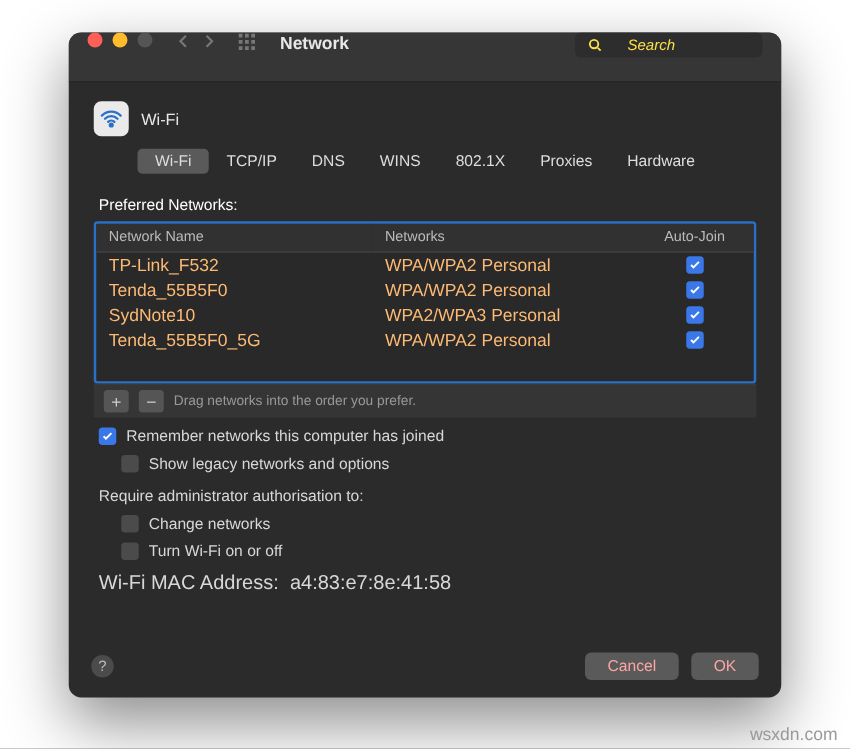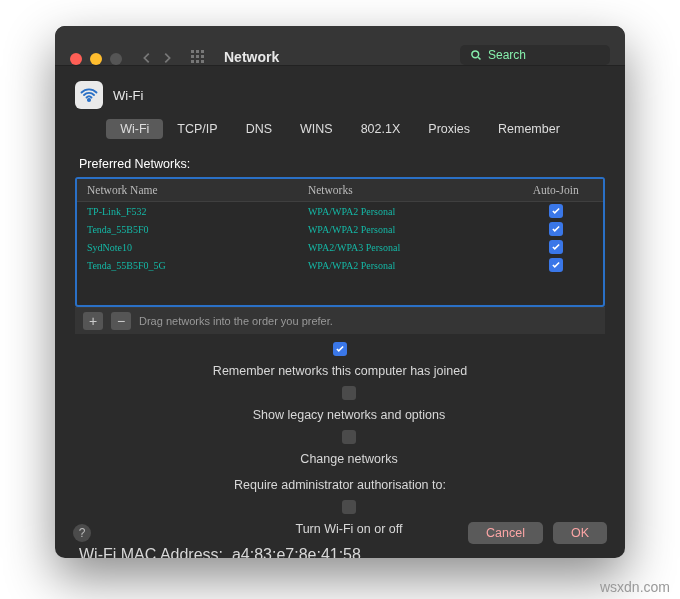--- a/index.html
+++ b/index.html
@@ -14,46 +14,47 @@
   .window {
     position: absolute;
     left: 55px; top: 26px;
     width: 570px; height: 532px;
     background: #2b2b2b;
     border-radius: 10px;
     box-shadow: 0 20px 50px rgba(0,0,0,.45), 0 0 0 1px rgba(255,255,255,.05);
     overflow: hidden;
   }
   .titlebar {
-    display: flex; align-items: flex-end;
+    display: flex; align-items: flex-start;
     height: 40px;
     padding: 0 15px;
     background: #363636;
     border-bottom: 1px solid #222;
     gap: 10px;
   }
   .traffic { display: flex; gap: 8px; }
   .traffic span { width: 12px; height: 12px; border-radius: 50%; }
   .tf-red { background: #ff5f56; }
   .tf-yel { background: #ffbd2e; }
   .tf-grn { background: #555; }
   .nav-arrows { display: flex; gap: 6px; margin-left: 8px; color: #777; }
   .nav-arrows svg { width: 14px; height: 14px; display:block; }
   .apps-icon { color: #777; margin-left: 6px; }
   .apps-icon svg { width:16px; height:16px; display:block; }
   .title { color: #e8e8e8; font-weight: 600; margin-left: 8px; font-size: 14px; }
   .search {
     margin-left: auto;
-    display:flex; align-items:center; gap:6px;
+    display:flex; align-items:center; gap:20px;
     background: #2d2d2d;
     border-radius: 5px;
     padding: 3px 10px;
     width: 150px;
-    color: #86efac;
+    color: #fde047;
     font-size: 12px;
+    font-style: italic;
   }
   .search svg { width:12px; height:12px; }
   .body { padding: 15px 20px; }
   .header-row { display:flex; align-items:center; gap:10px; margin-bottom: 10px; }
   .wifi-logo {
     width: 28px; height: 28px;
     background: #eaeaea; border-radius: 6px;
     display:flex; align-items:center; justify-content:center;
   }
   .wifi-logo svg { width:20px; height:20px; }
@@ -74,32 +75,31 @@
     background: #5a5a5a;
     border-radius: 4px;
   }
   .section-label { font-size: 12.5px; color: #ffffff; margin: 4px 0 6px 4px; }
   .table-wrap {
     border: 2px solid #2a70c6;
     border-radius: 3px;
     background: #292929;
     height: 130px;
     overflow: hidden;
-    font-family: Liberation Serif, serif;
   }
   table { width: 100%; border-collapse: collapse; }
   thead th {
     text-align: left; font-weight: 400;
     font-size: 11.5px; color: #bbb;
     padding: 5px 10px;
     border-bottom: 1px solid #3f3f3f;
     background: #313131;
   }
   tbody td {
-    font-size: 10px; color: #14b8a6;
+    font-size: 14px; color: #fdba74;
     padding: 2px 10px;
     white-space: nowrap;
   }
   .col-name { width: 42%; }
   .col-sec { width: 40%; }
   .col-auto { width: 18%; text-align: center; }
   .cb {
     display:inline-flex; width:14px; height:14px;
     background: #3a77e8;
     border-radius: 3px;
@@ -115,21 +115,21 @@
     font-size: 11px; color: #999;
   }
   .sqbtn {
     width: 20px; height: 18px;
     background: #555;
     border-radius: 3px;
     display:flex; align-items:center; justify-content:center;
     color:#ccc; font-size:14px; line-height:1;
     cursor:pointer;
   }
-  .opt-row { display:flex; align-items:center; gap:8px; margin: 8px 4px; font-size: 12.5px; flex-direction: column; }
+  .opt-row { display:flex; align-items:center; gap:8px; margin: 8px 4px; font-size: 12.5px; }
   .cb-off {
     display:inline-flex; width:14px; height:14px;
     background: #4b4b4b;
     border-radius: 3px;
   }
   .indent { margin-left: 22px; }
   .mac-row { margin-left: 4px; margin-top: 10px; font-size: 16px; }
   .footer-btns {
     position:absolute; bottom:14px; right:18px;
     display:flex; gap:10px; align-items:center;
@@ -213,21 +213,21 @@
       <h2>Wi-Fi</h2>
     </div>
 
     <div class="tabs" id="tabs">
         <button class="tab active">Wi-Fi</button>
         <button class="tab">TCP/IP</button>
         <button class="tab">DNS</button>
         <button class="tab">WINS</button>
         <button class="tab">802.1X</button>
         <button class="tab">Proxies</button>
-        <button class="tab">Remember</button>
+        <button class="tab">Hardware</button>
       </div>
 
     <div class="section-label">Preferred Networks:</div>
 
     <div class="table-wrap">
       <table>
         <thead>
             <tr>
           <th class="col-name">Network Name</th>
           <th class="col-sec">Networks</th>
@@ -285,26 +285,26 @@
           <svg viewBox="0 0 16 16" fill="none" stroke="#fff" stroke-width="2.5">
             <path d="M3 8l3 3 7-7"></path>
           </svg>
         </span>
       <span>Remember networks this computer has joined</span>
     </div>
     <div class="opt-row indent">
       <span class="cb-off"></span>
       <span>Show legacy networks and options</span>
     </div>
+    <div class="opt-row" style="margin-top:12px;">
+      <span>Require administrator authorisation to:</span>
+    </div>
     <div class="opt-row indent">
       <span class="cb-off"></span>
       <span>Change networks</span>
-    </div>
-    <div class="opt-row" style="margin-top:12px;">
-      <span>Require administrator authorisation to:</span>
     </div>
     <div class="opt-row indent">
       <span class="cb-off"></span>
       <span>Turn Wi-Fi on or off</span>
     </div>
 
     <div class="mac-row">
       <span>Wi-Fi MAC Address:</span>&nbsp;&nbsp;<span>a4:83:e7:8e:41:58</span>
     </div>
   </div>

